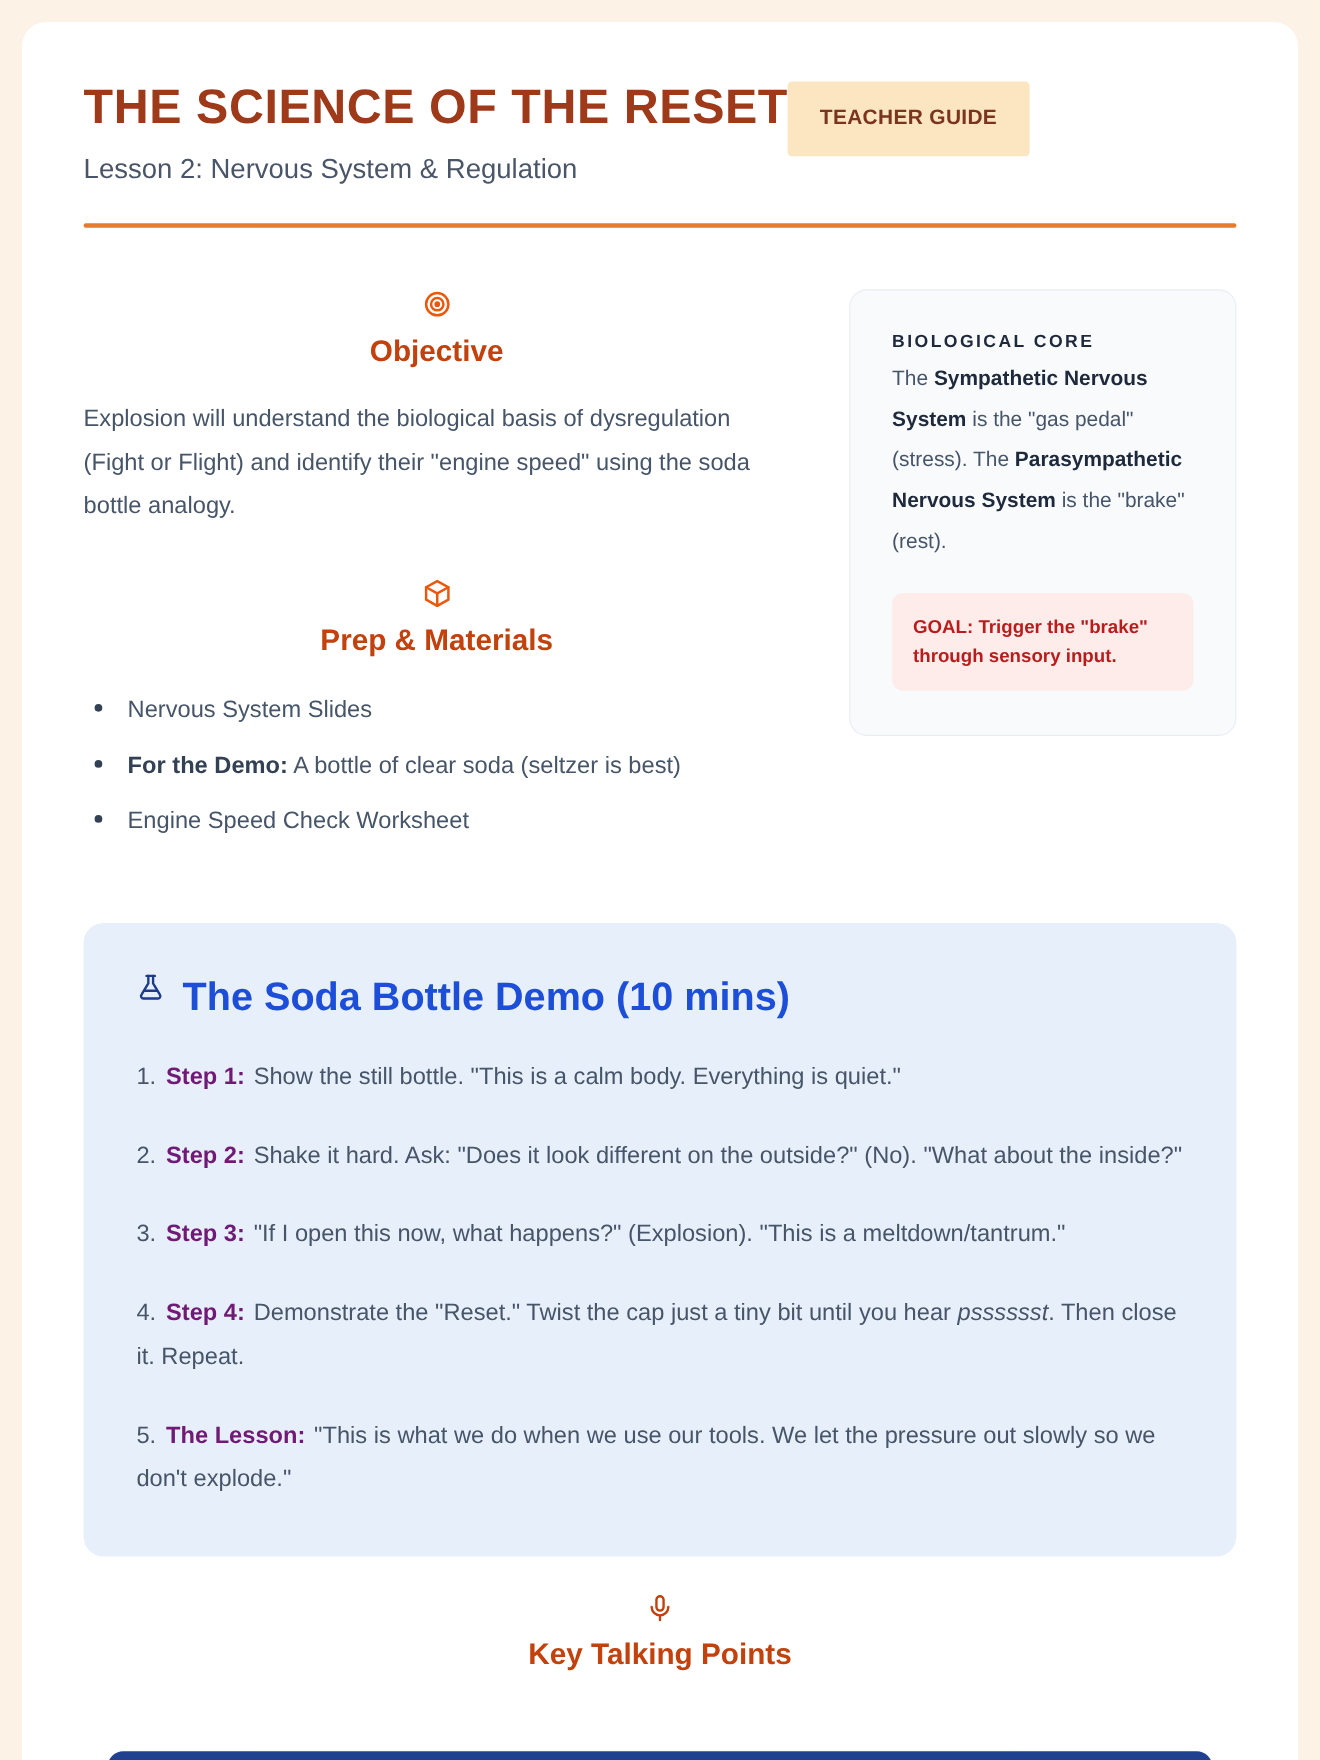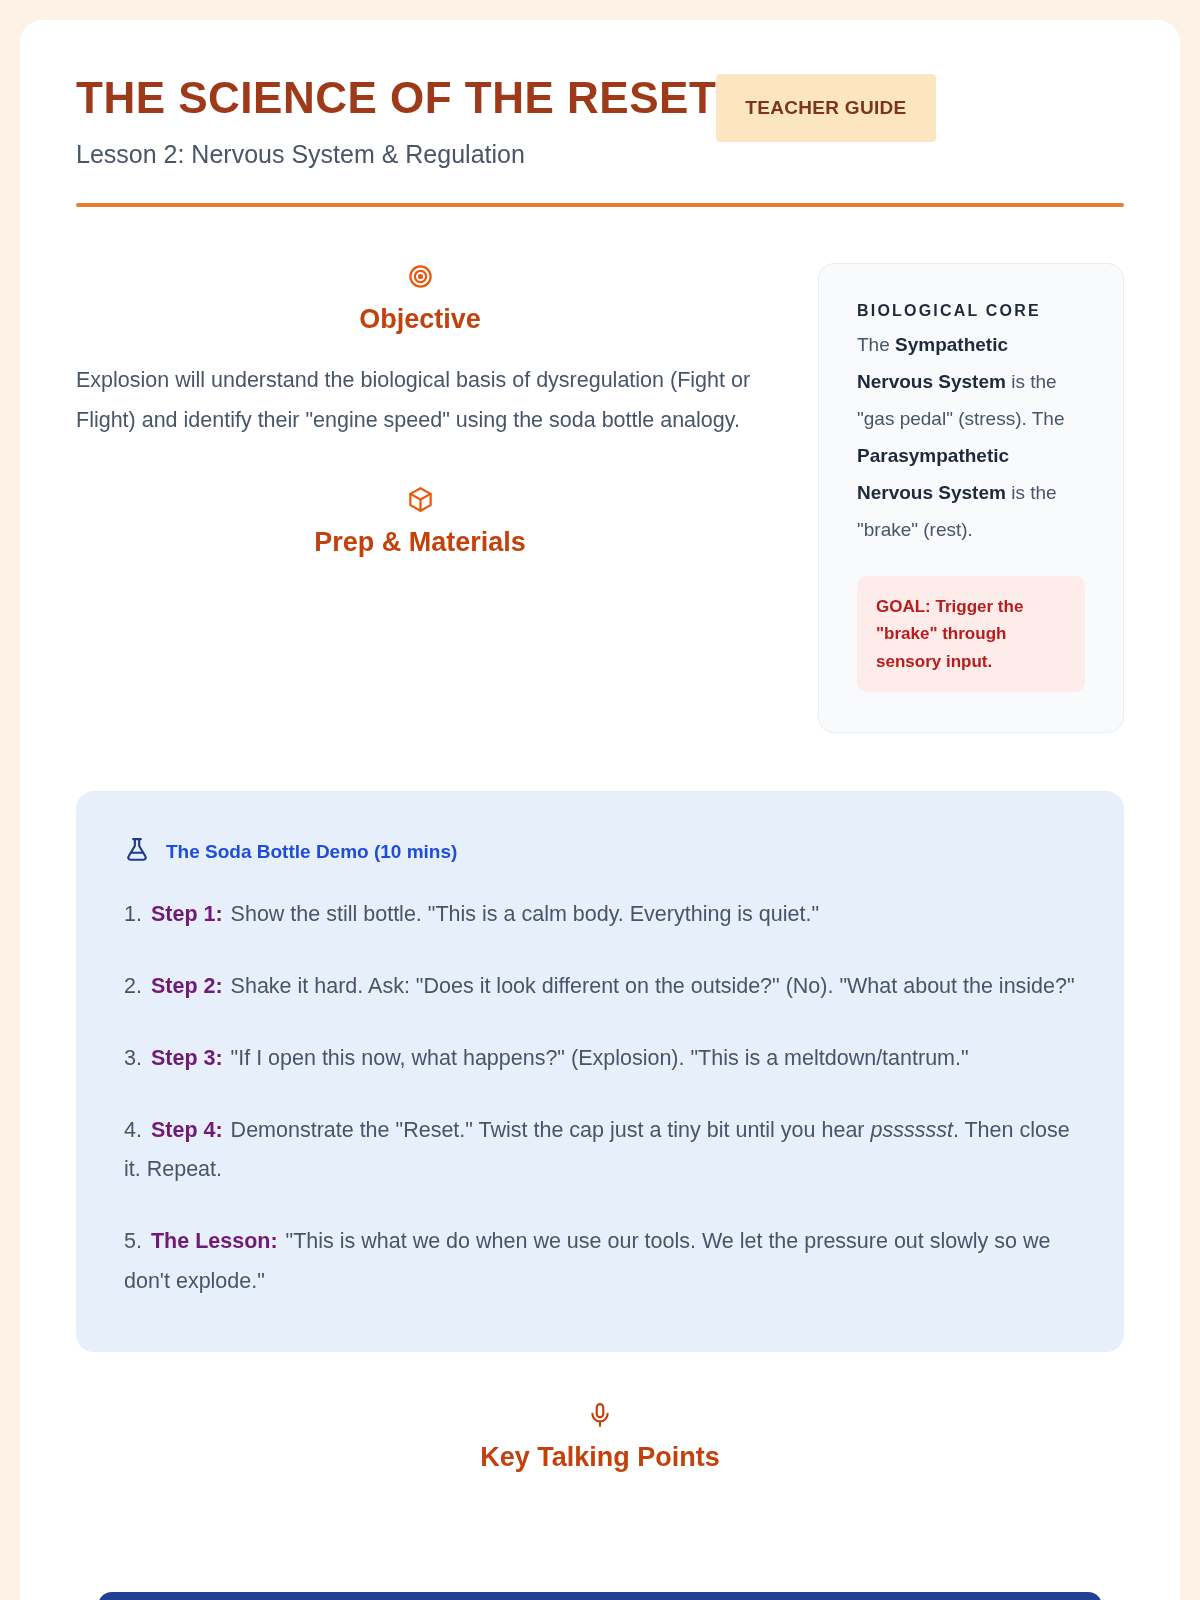--- a/index.html
+++ b/index.html
@@ -42,46 +42,46 @@
 
   .materials { list-style:none; margin:32px 0 0; padding:0; font-size:21.5px; color:#475569; }
   .materials li { position:relative; padding-left:40px; margin-bottom:20px; line-height:1.4; }
   .materials li::before {
     content:""; position:absolute; left:10px; top:10px;
     width:7px; height:7px; border-radius:50%; background:#334155;
   }
   .materials strong { color:#334155; font-weight:700; }
 
   .sidebar {
-    width:306px; flex:none;
+    width:352px; flex:none;
     background:#f8fafc; border:1px solid #e8edf4; border-radius:16px;
     padding:38px 38px 40px;
   }
   .sidebar-heading { margin:0; font-size:16px; font-weight:800; letter-spacing:2.2px; color:#1e293b; }
   .sidebar-text { margin:6px 0 0; font-size:19px; line-height:1.95; color:#475569; }
   .sidebar-text strong { color:#1e293b; font-weight:700; }
   .goal-box {
     margin-top:28px; background:#fdecea; border-radius:10px;
     padding:17px 19px; font-size:17px; font-weight:700; color:#b91c1c; line-height:1.62;
   }
 
   .demo {
     margin-top:58px; background:#e7effb; border-radius:18px; padding:46px 48px 50px;
   }
   .demo-heading {
-    display:flex; align-items:flex-end; gap:16px;
-    margin:0; font-size:19px; font-weight:800; color:#1d4ed8;
+    display:flex; align-items:flex-start; gap:16px;
+    margin:0; font-size:36px; font-weight:800; color:#1d4ed8;
   }
   .demo-heading .icon { display:inline-flex; flex:none; color:#1e3a8a; }
   .step { margin:32px 0 0; font-size:21.5px; line-height:1.85; color:#475569; }
   .step .num { margin-right:9px; }
   .step strong { color:#701a75; font-weight:700; margin-right:2px; }
   .step em { font-style:italic; }
 
-  .talking-heading { margin-top:50px; }
+  .talking-heading { margin-top:34px; }
 
   .next-bar {
     position:absolute; left:78px; right:78px; top:1572px; height:54px;
     background:#20418f; border-radius:14px 14px 0 0;
   }
 </style>
 </head>
 <body>
 
 <div class="card">
@@ -117,20 +117,25 @@
         <span class="icon">
           <svg width="27" height="27" viewBox="0 0 24 24" fill="none" stroke="#ea580c" stroke-width="2" stroke-linecap="round" stroke-linejoin="round">
               <path d="M12 2l9 5v10l-9 5-9-5V7l9-5z"></path>
               <path d="M3 7l9 5 9-5"></path>
               <path d="M12 12v10"></path>
             </svg>
         </span>
         <span>Prep &amp; Materials</span>
       </h2>
 
+      <ul class="materials">
+        <li><strong></strong><span>Nervous System Slides</span></li>
+        <li><strong>For the Demo:</strong><span> A bottle of clear soda (seltzer is best)</span></li>
+        <li><strong></strong><span>Engine Speed Check Worksheet</span></li>
+      </ul>
 
     </div>
 
     <aside class="sidebar">
       <h3 class="sidebar-heading">BIOLOGICAL CORE</h3>
       <p class="sidebar-text"><span>The </span><strong>Sympathetic Nervous System</strong><span> is the "gas pedal" (stress). The </span><strong>Parasympathetic Nervous System</strong><span> is the "brake" (rest).</span></p>
       <div class="goal-box">GOAL: Trigger the "brake" through sensory input.</div>
     </aside>
 
   </div>

